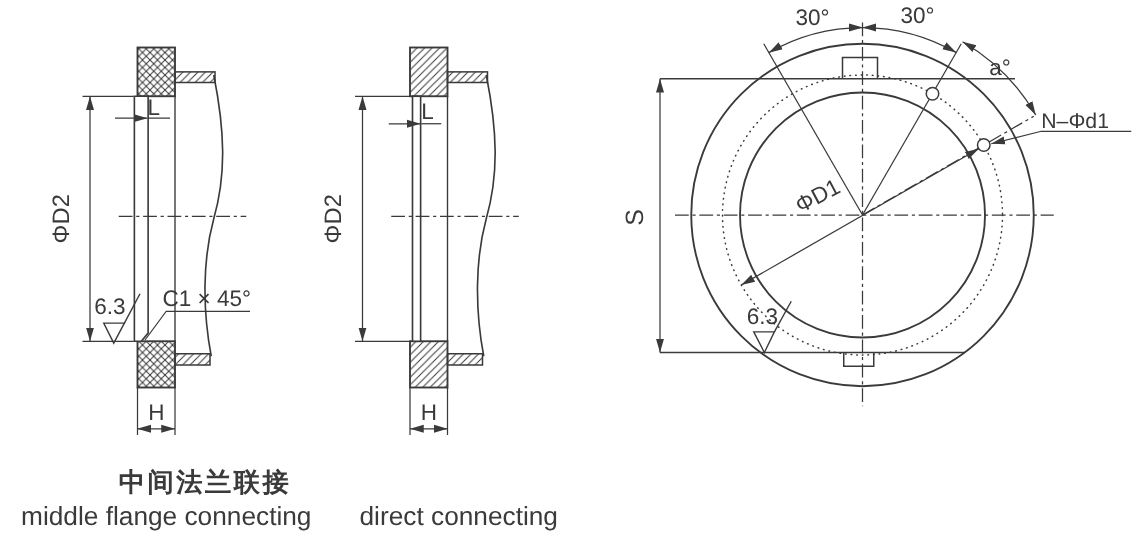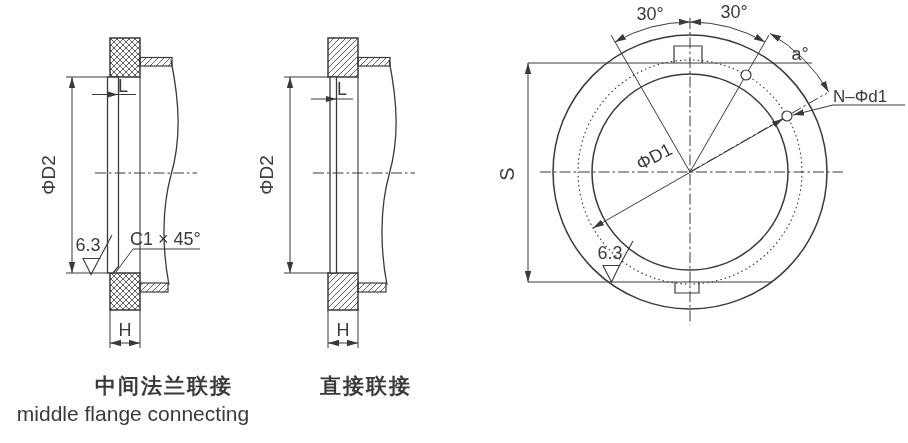--- a/index.html
+++ b/index.html
@@ -167,16 +167,16 @@
       <path d="M603,265.5 L619.5,265.5 L611.5,282 Z"></path>
       <line x1="619.5" y1="265.5" x2="633" y2="241"></line>
     </g>
     <text x="610" y="259" font-size="18" text-anchor="middle" stroke="none" fill="#3a3a3a">6.3</text>
   </g>
 </svg>
 
 <div class="caption zh" style="left:130px; top:372px;margin-left:34px;">中间法兰联接</div>
 <div class="caption en" style="left:133px; top:402px;">middle flange connecting</div>
 
-<div class="caption zh" style="left:366px; top:372px;">直接联接</div>
+<div class="caption en" style="left:367px; top:402px;">direct connecting</div>
 
 
 </div>
 
 </body></html>

